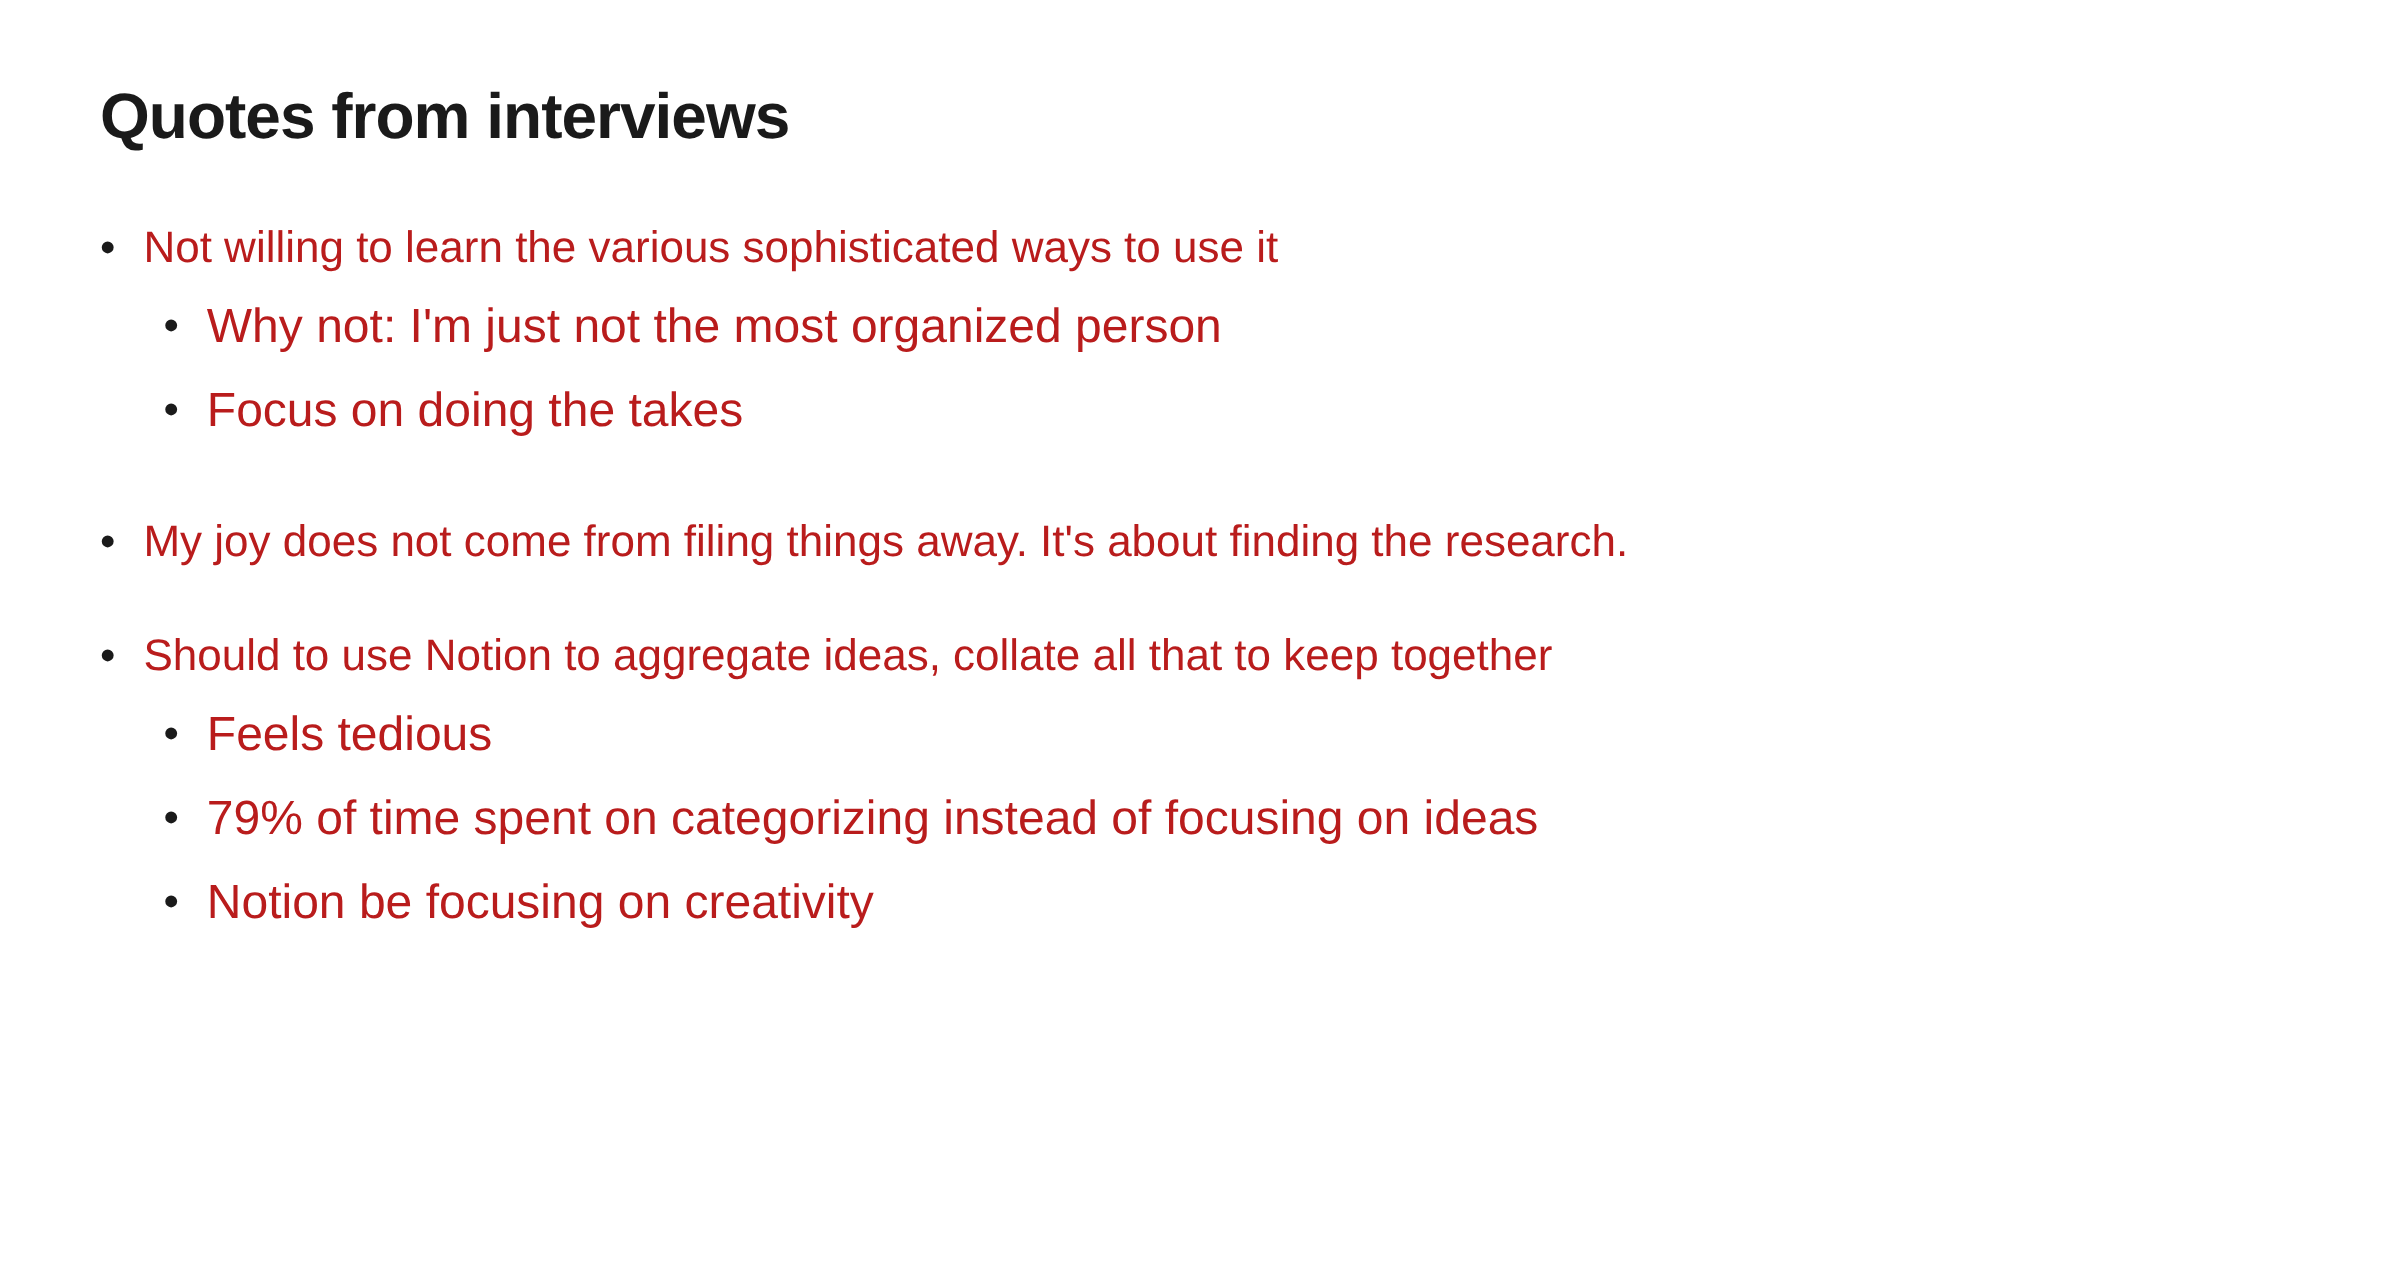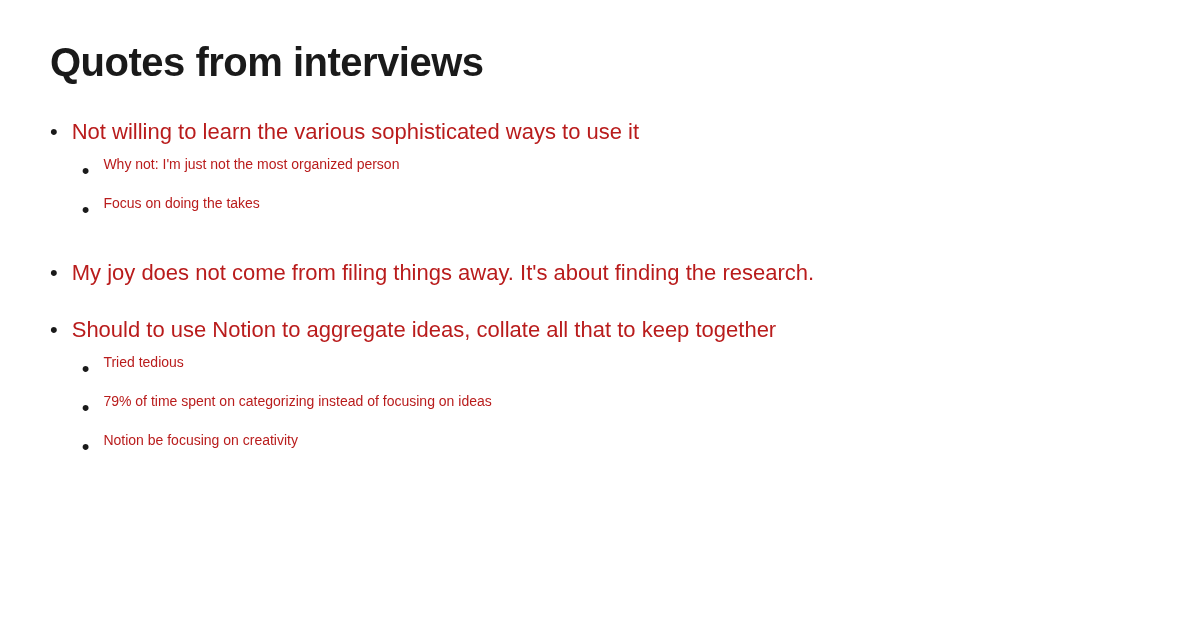--- a/index.html
+++ b/index.html
@@ -11,21 +11,21 @@
     body {
       background-color: #ffffff;
       font-family: -apple-system, BlinkMacSystemFont, "Segoe UI", Helvetica, Arial, sans-serif;
       color: #1a1a1a;
       width: 1200px;
       min-height: 644px;
       padding: 40px 50px 40px 50px;
     }
 
     h1 {
-      font-size: 40px;
+      font-size: 32px;
       font-weight: 700;
       color: #1a1a1a;
       margin-bottom: 30px;
       letter-spacing: -0.5px;
     }
 
     ul {
       list-style: none;
       padding: 0;
     }
@@ -55,21 +55,21 @@
     .item-content {
       flex: 1;
     }
 
     .sub-list {
       margin-top: 6px;
       padding-left: 10px;
     }
 
     .sub-list > li {
-      font-size: 14px;
+      font-size: 24px;
       line-height: 1.5;
       margin-bottom: 6px;
     }
 
     .sub-list > li::before {
       content: "•";
       font-size: 22px;
       margin-right: 14px;
       color: #1a1a1a;
     }
@@ -105,21 +105,21 @@
     </div>
   </li>
 
   <li class="top-level-item">
 
     <div class="item-content">
       <span>Should to use Notion to aggregate ideas, collate all that to keep together</span>
       <ul class="sub-list">
         <li>
 
-          <span>Tried tedious</span>
+          <span>Feels tedious</span>
         </li>
         <li>
 
           <span>79% of time spent on categorizing instead of focusing on ideas</span>
         </li>
         <li>
 
           <span>Notion be focusing on creativity</span>
         </li>
       </ul>

